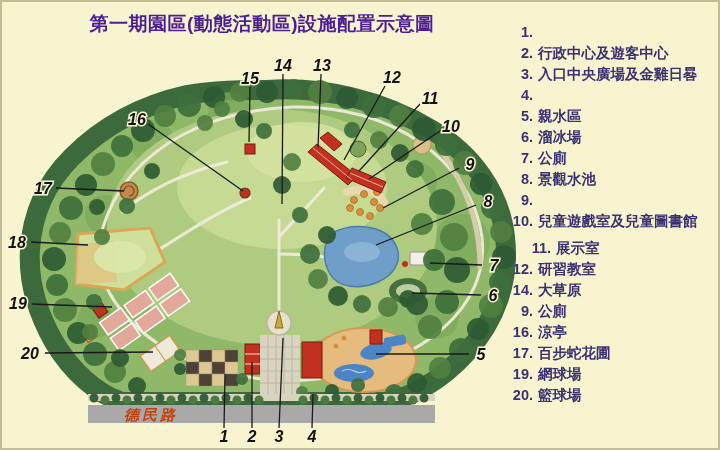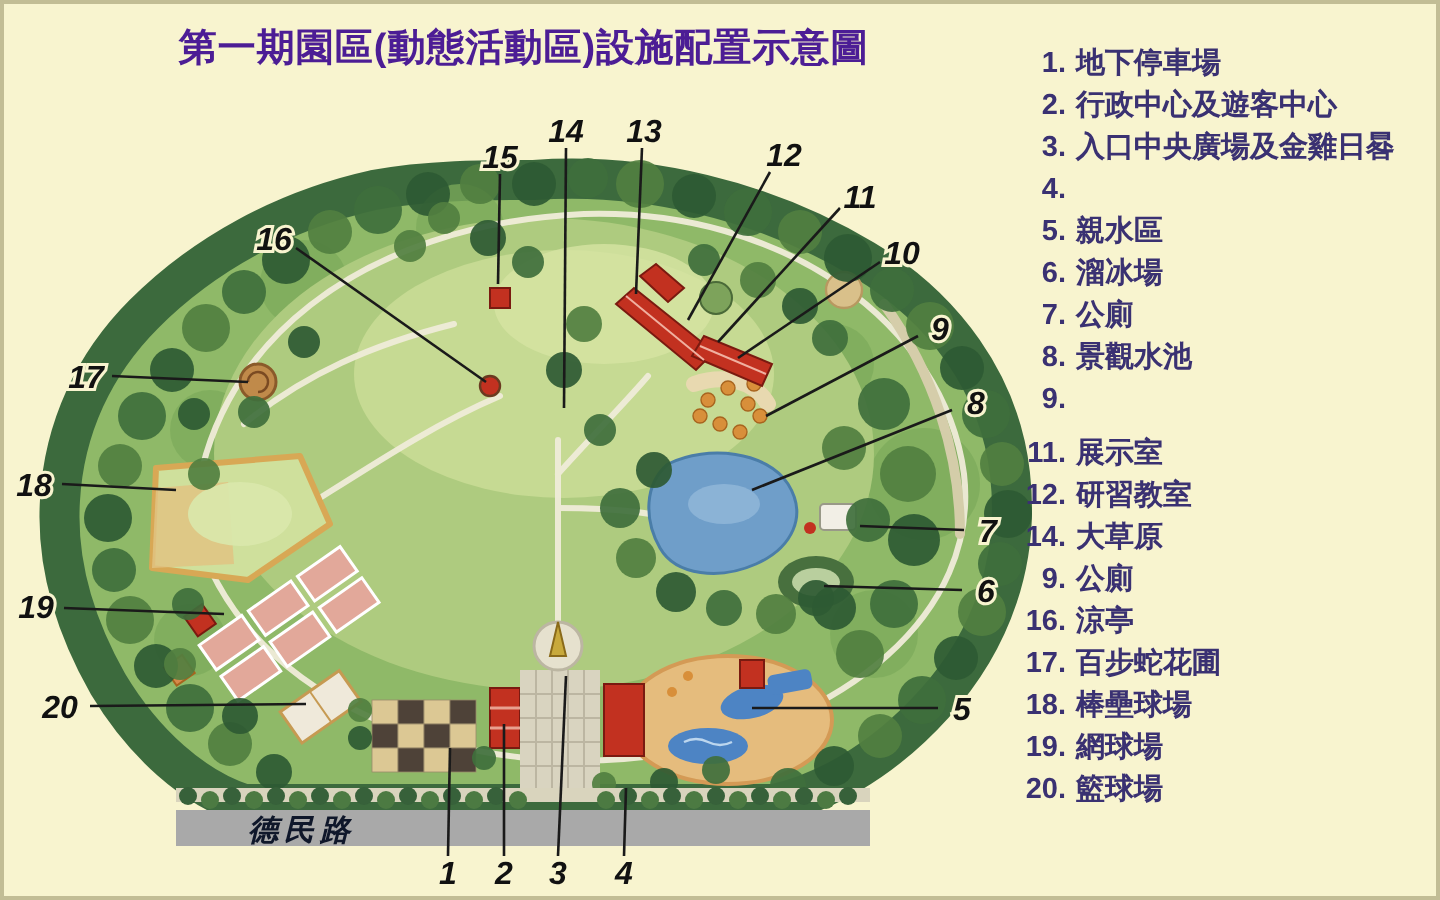--- a/index.html
+++ b/index.html
@@ -5,24 +5,24 @@
   html,body{margin:0;padding:0;}
   body{font-family:"Liberation Sans", sans-serif;}
   #stage{position:relative;width:716px;height:446px;background:#f8f4cf;
          border:2px solid #c2bd95;overflow:hidden;}
   #park-svg{position:absolute;left:0;top:0;}
   .title{position:absolute;left:55px;top:9px;width:410px;text-align:center;
          font-size:19px;font-weight:bold;color:#4c1d95;letter-spacing:.5px;}
   .legend{position:absolute;left:506px;top:20px;width:206px;color:#3a3172;
           font-size:14.5px;font-weight:bold;}
   .lrow{display:flex;align-items:baseline;height:21px;line-height:21px;white-space:nowrap;}
-  .lrow.gap{margin-top:6px;}
+  .lrow.gap{margin-top:6px;margin-left:18px;}
   .lnum{width:25px;text-align:right;margin-right:5px;flex:0 0 auto;}
   .road-label{position:absolute;left:122px;top:404px;font-size:15px;font-weight:bold;
-          font-style:italic;color:#0f172a;letter-spacing:3px;}
+          font-style:italic;color:#c2410c;letter-spacing:3px;}
 </style>
 </head>
 <body>
 
 <div id="stage">
 
   <svg id="park-svg" width="716" height="446" viewBox="0 0 716 446">
 
     <g>
       <path d="M 60 172 C 95 130 150 100 228 90" stroke="#d7e8ee" stroke-width="18" fill="none" stroke-linecap="round"></path>
@@ -345,21 +345,20 @@
         <line x1="43" y1="351" x2="151" y2="350" stroke="#1a1a1a" stroke-width="1.3"></line>
         <text x="28" y="357" text-anchor="middle" font-size="16" font-weight="bold" font-style="italic" fill="#111111" stroke="#f8f4cf" stroke-width="3" paint-order="stroke">20</text>
       </g>
   </svg>
 
   <div class="title">第一期園區(動態活動區)設施配置示意圖</div>
 
   <div class="legend" id="legend">
       <div class="lrow">
     <span class="lnum">1.</span>
-    <span class="llab">地下停車場</span>
   </div>
       <div class="lrow">
     <span class="lnum">2.</span>
     <span class="llab">行政中心及遊客中心</span>
   </div>
       <div class="lrow">
     <span class="lnum">3.</span>
     <span class="llab">入口中央廣場及金雞日晷</span>
   </div>
       <div class="lrow">
@@ -376,20 +375,24 @@
       <div class="lrow">
     <span class="lnum">7.</span>
     <span class="llab">公廁</span>
   </div>
       <div class="lrow">
     <span class="lnum">8.</span>
     <span class="llab">景觀水池</span>
   </div>
       <div class="lrow">
     <span class="lnum">9.</span>
+  </div>
+      <div class="lrow">
+    <span class="lnum">10.</span>
+    <span class="llab">兒童遊戲室及兒童圖書館</span>
   </div>
       <div class="lrow gap">
     <span class="lnum">11.</span>
     <span class="llab">展示室</span>
   </div>
       <div class="lrow">
     <span class="lnum">12.</span>
     <span class="llab">研習教室</span>
   </div>
       <div class="lrow">
@@ -402,24 +405,20 @@
   </div>
       <div class="lrow">
     <span class="lnum">16.</span>
     <span class="llab">涼亭</span>
   </div>
       <div class="lrow">
     <span class="lnum">17.</span>
     <span class="llab">百步蛇花圃</span>
   </div>
       <div class="lrow">
-    <span class="lnum">18.</span>
-    <span class="llab">棒壘球場</span>
-  </div>
-      <div class="lrow">
     <span class="lnum">19.</span>
     <span class="llab">網球場</span>
   </div>
       <div class="lrow">
     <span class="lnum">20.</span>
     <span class="llab">籃球場</span>
   </div>
     </div>
 
   <div class="road-label">德民路</div>

